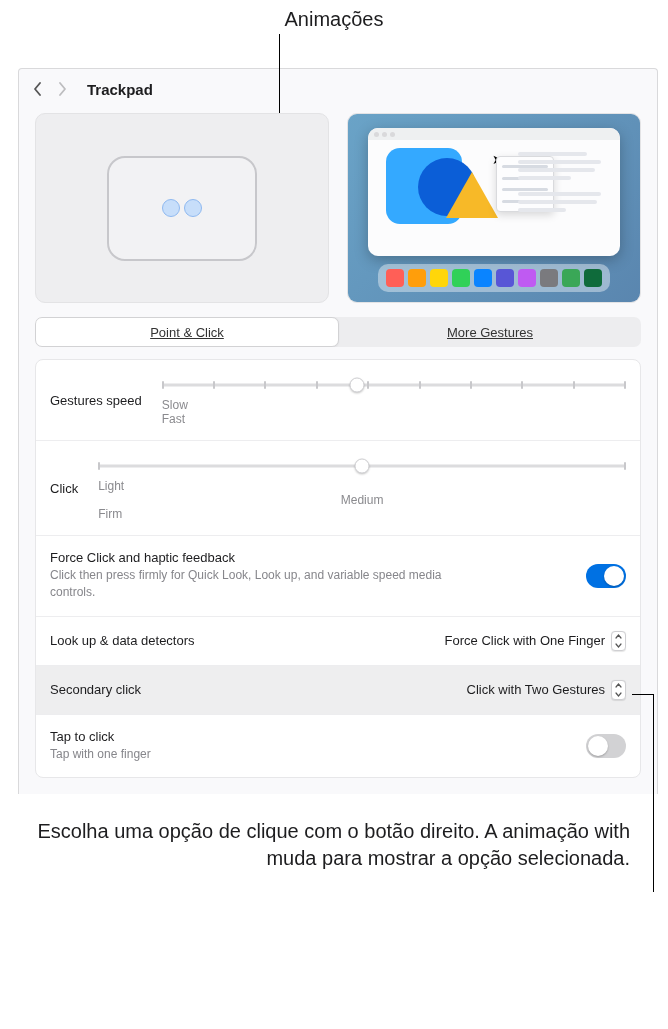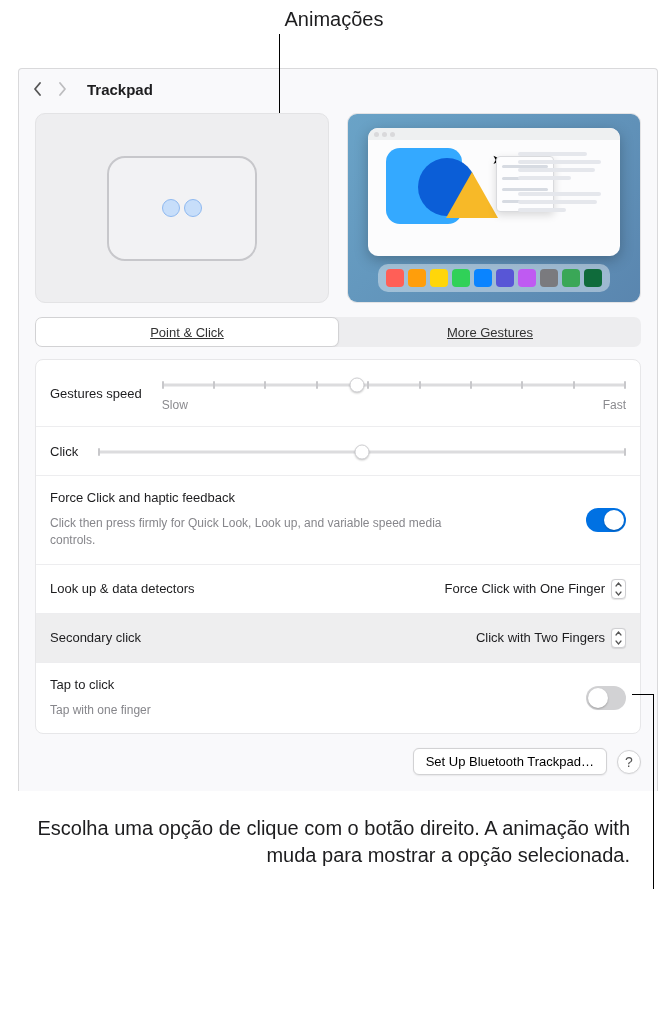--- a/index.html
+++ b/index.html
@@ -170,21 +170,21 @@
     border-radius:8px;
     overflow:hidden;
   }
   .row {
     padding: 14px 14px;
     border-bottom:1px solid #ededef;
   }
   .row:last-child{ border-bottom:none; }
   .row-flex { display:flex; align-items:center; justify-content:space-between; gap:20px; }
   .label-main { font-size:13px; }
-  .label-sec { font-size:12px; color:#86868b; line-height:1.45; margin-top:10px; max-width: 420px;}
+  .label-sec { font-size:12px; color:#86868b; line-height:1.45; margin-top:2px; max-width: 420px;}
   .slider-col { flex:1; }
   .slider-track {
     position:relative;
     height:18px;
     margin-top:2px;
   }
   .ticks {
     position:absolute; inset:0;
     display:flex; justify-content:space-between;
     align-items:center;
@@ -198,21 +198,21 @@
   }
   .knob {
     position:absolute; top:50%; transform:translate(-50%,-50%);
     width:15px; height:15px; border-radius:50%;
     background:#fff; border:1px solid #cfcfd2;
     box-shadow:0 1px 2px rgba(0,0,0,.2);
     z-index:2;
   }
   .slider-labels {
     display:flex; justify-content:space-between;
-    font-size:12px; color:#8a8a8e; margin-top:4px;
+    font-size:12px; color:#8a8a8e; margin-top:4px;flex-direction:column;
   }
   .slider-labels.three span:nth-child(2){ text-align:center; }
   .switch {
     width:40px;height:24px;border-radius:12px;background:#d2d2d4;position:relative;
     flex-shrink:0; cursor:pointer;
   }
   .switch .s-knob{
     position:absolute;top:2px;left:2px;width:20px;height:20px;border-radius:50%;
     background:#fff;box-shadow:0 1px 2px rgba(0,0,0,.25);
     transition:left .15s;
@@ -387,20 +387,25 @@
       <div class="slider-col">
         <div class="slider-track">
           <div class="ticks" id="click-ticks">
               <div class="rail"></div>
               <div class="t"></div>
               <div class="t"></div>
               <div class="t"></div>
             </div>
           <div class="knob" id="click-knob" style="left: 50%;"></div>
         </div>
+        <div class="slider-labels three">
+          <span>Light</span>
+          <span>Medium</span>
+          <span>Firm</span>
+        </div>
       </div>
     </div>
 
     <div class="row row-flex">
       <div>
         <div class="label-main">Force Click and haptic feedback</div>
         <div class="label-sec">Click then press firmly for Quick Look, Look up, and variable speed media controls.</div>
       </div>
       <div class="switch on" id="fc-switch">
           <div class="s-knob"></div>
@@ -422,21 +427,21 @@
                 <path d="M1 1 L3.5 4 L6 1" fill="none" stroke="#555" stroke-width="1.2" stroke-linecap="round"></path>
               </svg>
             </div>
         </div>
       </div>
     </div>
 
     <div class="row row-flex highlight">
       <div class="label-main">Secondary click</div>
       <div class="select-like">
-        <span>Click with Two Fingers</span>
+        <span>Click with Two Gestures</span>
         <div class="stepper">
           <div>
               <svg viewBox="0 0 7 5">
                 <path d="M1 4 L3.5 1 L6 4" fill="none" stroke="#555" stroke-width="1.2" stroke-linecap="round"></path>
               </svg>
             </div>
           <div>
               <svg viewBox="0 0 7 5">
                 <path d="M1 1 L3.5 4 L6 1" fill="none" stroke="#555" stroke-width="1.2" stroke-linecap="round"></path>
               </svg>
@@ -450,22 +455,18 @@
         <div class="label-main">Tap to click</div>
         <div class="label-sec">Tap with one finger</div>
       </div>
       <div class="switch" id="tap-switch">
           <div class="s-knob"></div>
         </div>
     </div>
 
   </div>
 
-  <div class="footer-row">
-    <button class="pill-btn">Set Up Bluetooth Trackpad…</button>
-    <div class="help-btn">?</div>
-  </div>
 
 </div>
 
 <div class="callout-side-line"></div>
 
 <div class="callout-bottom">Escolha uma opção de clique com o botão direito. A animação with muda para mostrar a opção selecionada.</div>
 
 </body></html>

